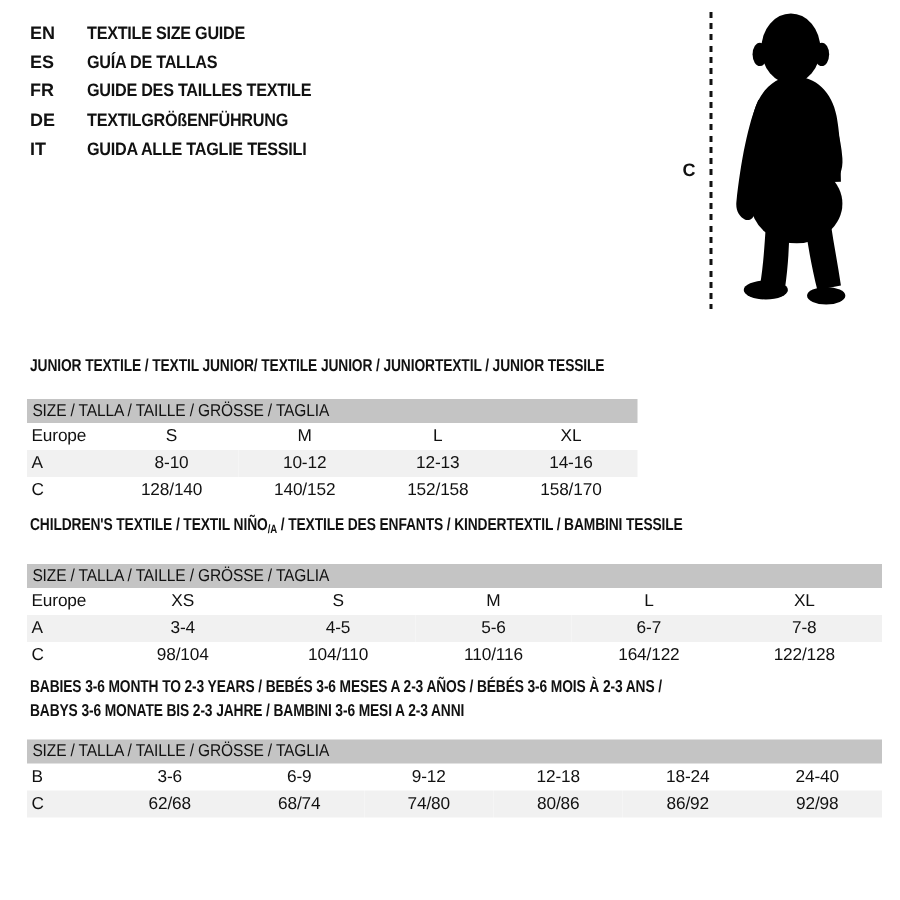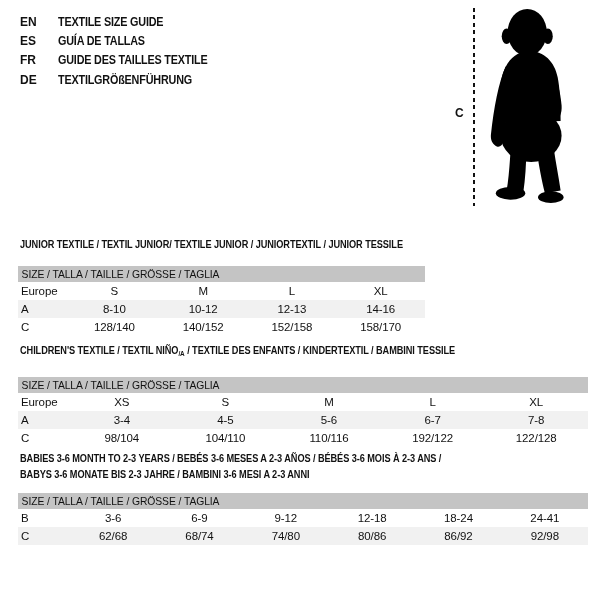--- a/index.html
+++ b/index.html
@@ -54,20 +54,24 @@
         <span class="lang-label">GUÍA DE TALLAS</span>
       </div>
       <div class="lang-row">
         <span class="lang-code">FR</span>
         <span class="lang-label">GUIDE DES TAILLES TEXTILE</span>
       </div>
       <div class="lang-row">
         <span class="lang-code">DE</span>
         <span class="lang-label">TEXTILGRÖßENFÜHRUNG</span>
       </div>
+      <div class="lang-row">
+        <span class="lang-code">IT</span>
+        <span class="lang-label">GUIDA ALLE TAGLIE TESSILI</span>
+      </div>
     </div>
 
   <div id="dash"></div>
   <span id="c-label">C</span>
   <svg id="baby" viewBox="0 0 110 205" preserveAspectRatio="none" fill="#000000" xmlns="http://www.w3.org/2000/svg">
     <ellipse cx="42" cy="27" rx="20" ry="24"></ellipse>
     <ellipse cx="21" cy="31" rx="5" ry="8"></ellipse>
     <ellipse cx="63" cy="31" rx="5" ry="8"></ellipse>
     <path d="M44,46 C59,46 70,57 73,73 C75,84 76,96 76,118 L14,120 C13,96 14,80 17,70 C21,56 31,46 44,46 Z"></path>
     <ellipse cx="46" cy="133" rx="31" ry="27"></ellipse>
@@ -151,21 +155,21 @@
             <td>4-5</td>
             <td>5-6</td>
             <td>6-7</td>
             <td>7-8</td>
           </tr>
           <tr>
             <td class="rowlabel">C</td>
             <td>98/104</td>
             <td>104/110</td>
             <td>110/116</td>
-            <td>192/122</td>
+            <td>164/122</td>
             <td>122/128</td>
           </tr>
         </tbody>
       </table>
   </div>
 
   <div class="section" id="sec-babies">
     <div class="t-title">
         <span class="t-line"><span>BABIES 3-6 MONTH TO 2-3 YEARS / BEBÉS 3-6 MESES A 2-3 AÑOS / BÉBÉS 3-6 MOIS À 2-3 ANS /</span></span>
         <span class="t-line"><span>BABYS 3-6 MONATE BIS 2-3 JAHRE / BAMBINI 3-6 MESI A 2-3 ANNI</span></span>
@@ -184,21 +188,21 @@
           <tr>
             <td class="band" colspan="7"><span>SIZE / TALLA / TAILLE / GRÖSSE / TAGLIA</span></td>
           </tr>
           <tr>
             <td class="rowlabel">B</td>
             <td>3-6</td>
             <td>6-9</td>
             <td>9-12</td>
             <td>12-18</td>
             <td>18-24</td>
-            <td>24-41</td>
+            <td>24-40</td>
           </tr>
           <tr>
             <td class="rowlabel">C</td>
             <td>62/68</td>
             <td>68/74</td>
             <td>74/80</td>
             <td>80/86</td>
             <td>86/92</td>
             <td>92/98</td>
           </tr>

